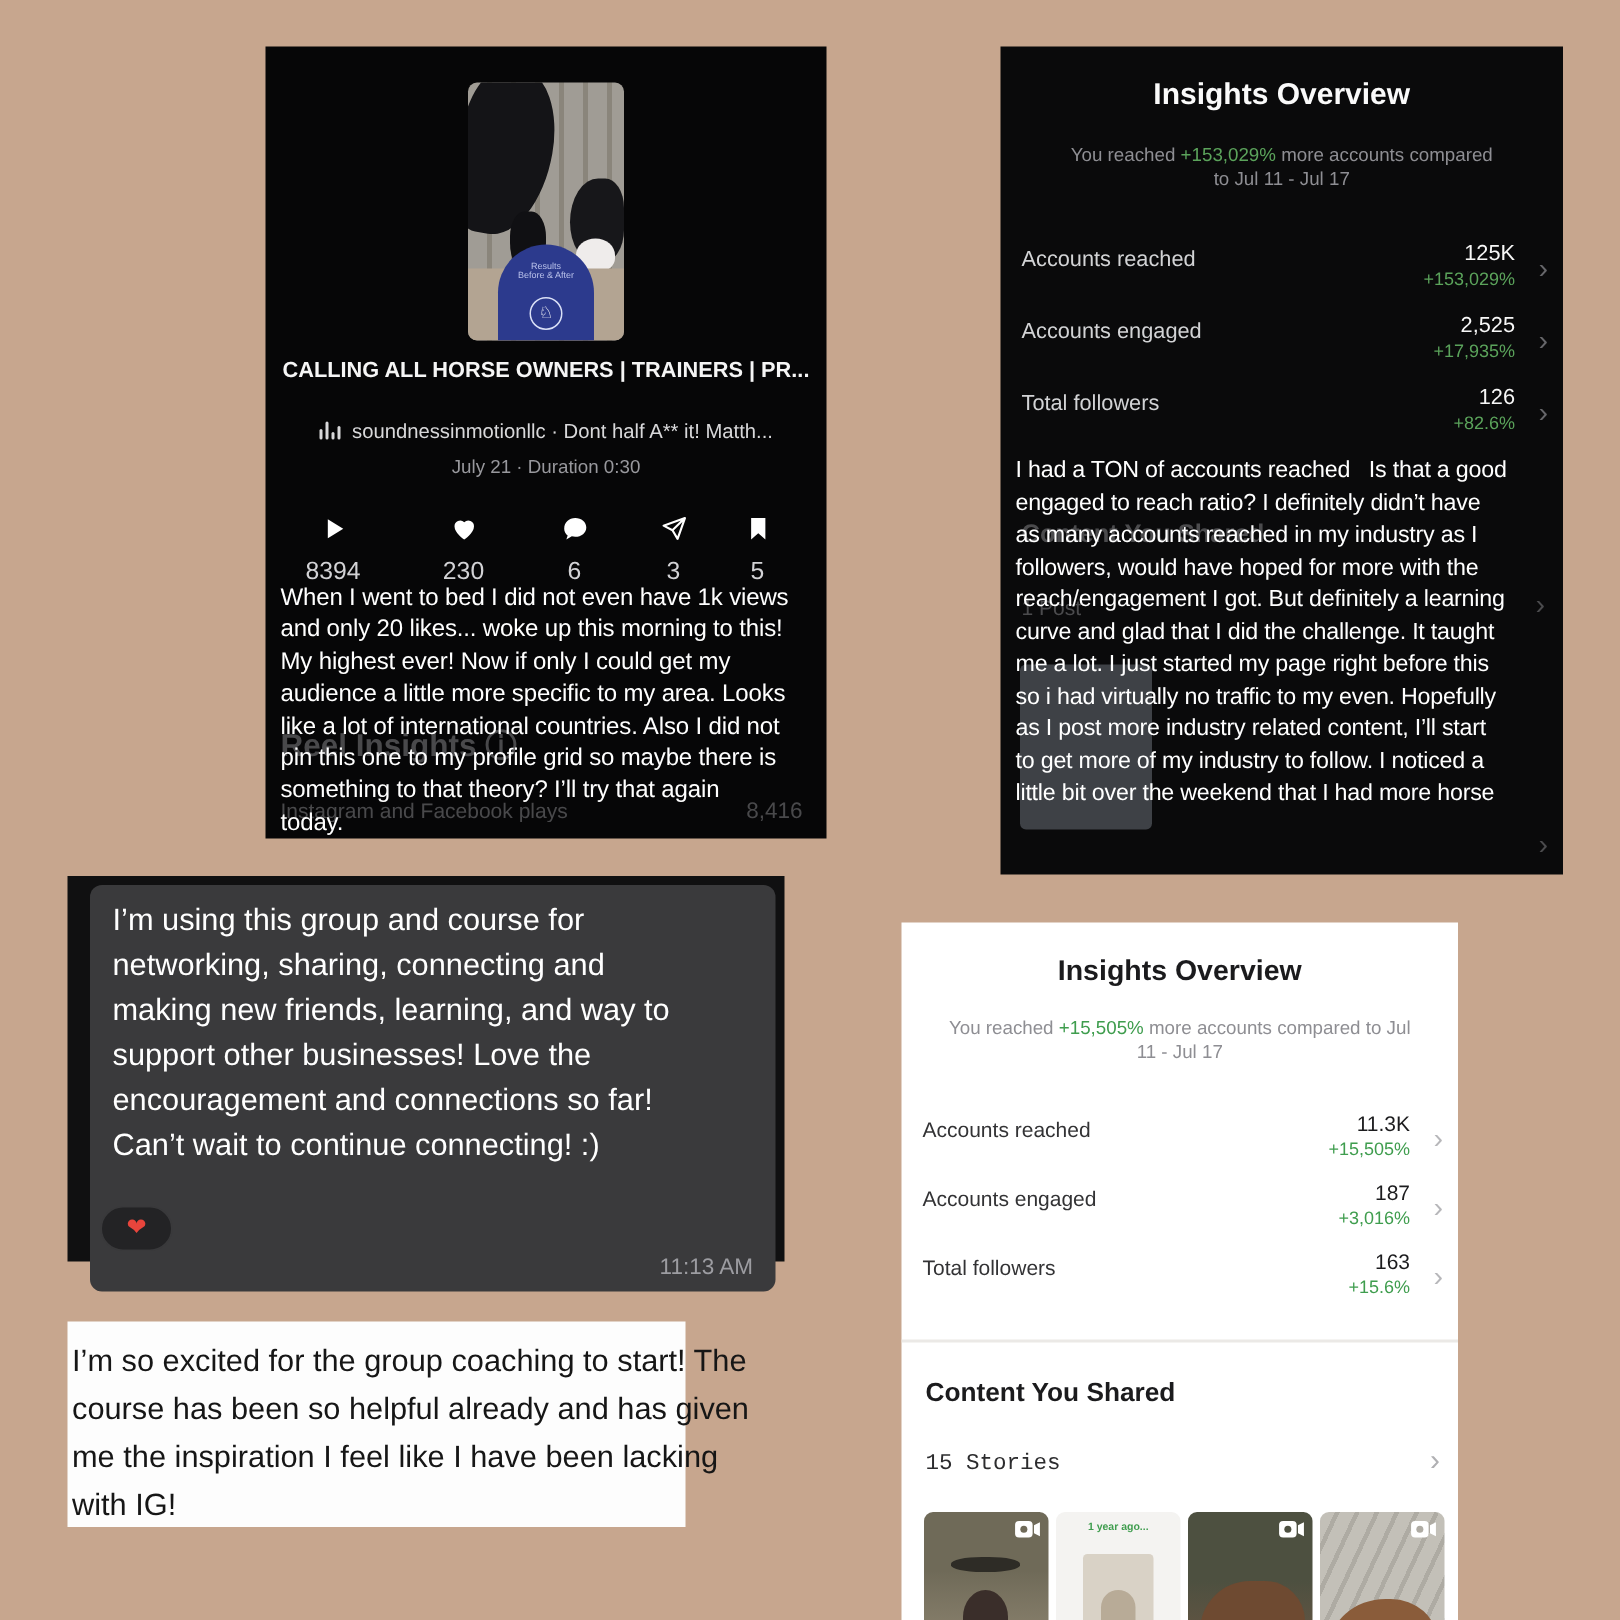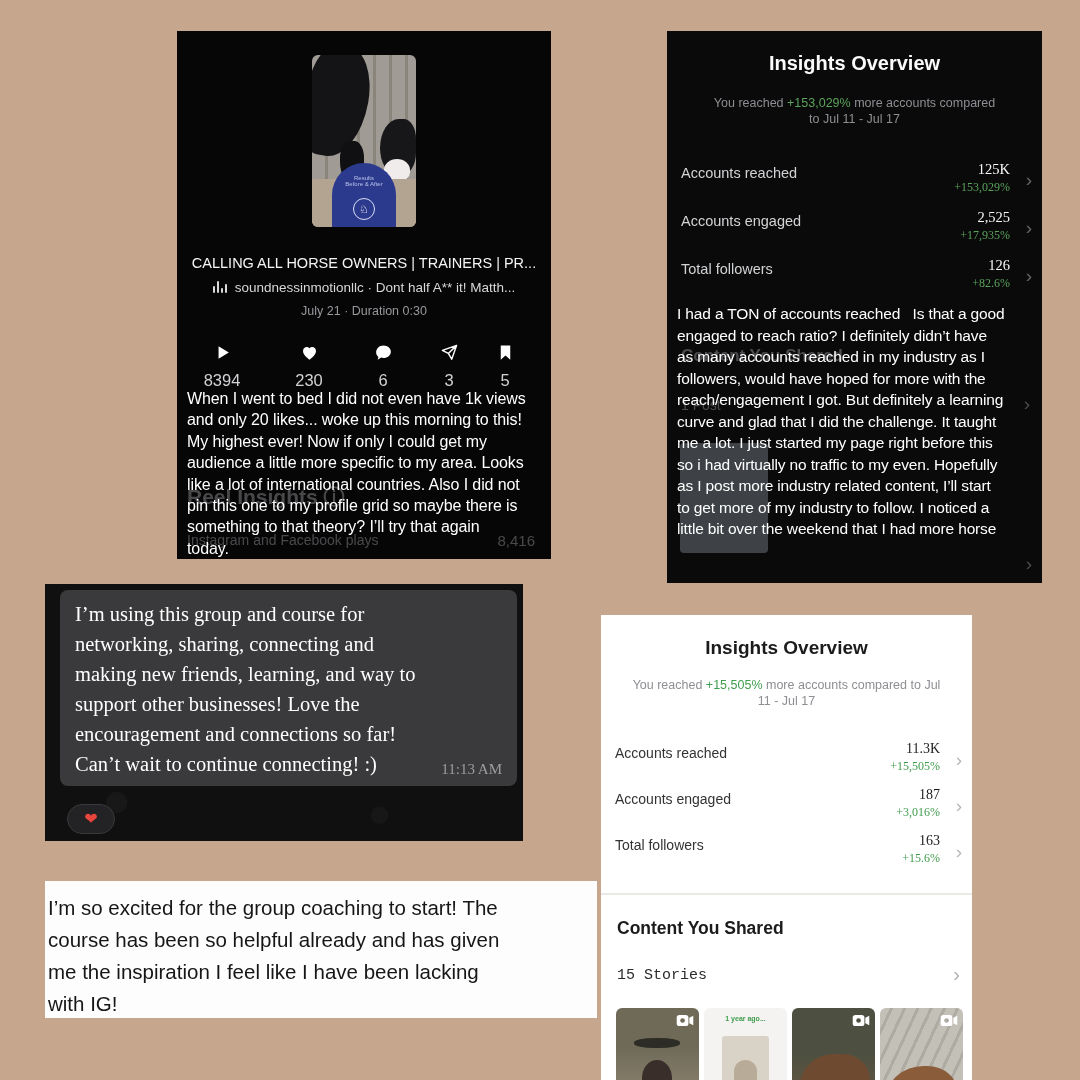--- a/index.html
+++ b/index.html
@@ -17,21 +17,21 @@
   .reel-thumb .horse-head { position:absolute; left:-6px; top:-10px; width:62px; height:112px; background:#141417;
     border-radius:46% 54% 62% 38%; transform:rotate(10deg); }
   .reel-thumb .horse-muzzle { position:absolute; left:28px; top:86px; width:24px; height:42px; background:#101013; border-radius:40% 40% 50% 50%; }
   .reel-thumb .dog { position:absolute; right:0px; top:64px; width:36px; height:56px; background:#17171a; border-radius:60% 40% 45% 55%; }
   .reel-thumb .dog::after { content:""; position:absolute; left:4px; bottom:-6px; width:26px; height:22px; background:#efeceb; border-radius:50% 50% 40% 40%; }
   .arch { position:absolute; left:50%; bottom:0; transform:translateX(-50%); width:64px; height:64px; background:#2c3a8d;
     border-radius:32px 32px 0 0; text-align:center; color:#b9c1ea; font-size:6px; }
   .arch .a1 { margin-top:12px; }
   .arch .logo { position:absolute; left:50%; bottom:7px; transform:translateX(-50%); width:22px; height:22px; border:1px solid #d9dff6;
     border-radius:50%; color:#fff; font-size:11px; line-height:20px; }
-  .reel-title { position:absolute; left:0; top:224px; width:100%; text-align:center; color:#f5f5f5; font-weight:normal; font-size:14.5px; white-space:nowrap; }
+  .reel-title { position:absolute; left:0; top:208px; width:100%; text-align:center; color:#f5f5f5; font-weight:bold; font-size:14.5px; white-space:nowrap; }
   .reel-audio { position:absolute; left:0; top:249px; width:100%; text-align:center; color:#d8d8da; font-size:13.5px; white-space:nowrap; }
   .audio-bars { display:inline-block; vertical-align:-1px; margin-right:6px; }
   .audio-bars i { display:inline-block; width:2px; background:#d8d8da; margin-right:2px; border-radius:1px; }
   .audio-bars i:nth-child(1){height:7px} .audio-bars i:nth-child(2){height:12px} .audio-bars i:nth-child(3){height:5px} .audio-bars i:nth-child(4){height:9px}
   .reel-date { position:absolute; left:0; top:273px; width:100%; text-align:center; color:#98989d; font-size:12.5px; }
   .stat { position:absolute; top:312px; width:56px; text-align:center; }
   .stat svg { height:19px; }
   .stat .num { margin-top:5px; color:#d2d2d5; font-size:16.5px; }
   .faint { color:#9a9a9e; opacity:.45; z-index:1; }
   .reel-faint-header { position:absolute; left:10px; top:452px; font-size:21px; font-weight:bold; }
@@ -40,47 +40,47 @@
   .reel-caption { position:absolute; left:10px; top:357px; z-index:2; color:#fff; font-size:16px; line-height:21.4px; letter-spacing:-0.1px; }
 
   
   #dark-insights { left:667px; top:31px; width:375px; height:552px; background:#0a0a0b; }
   .di-title { position:absolute; left:0; top:21px; width:100%; text-align:center; color:#fafafa; font-weight:bold; font-size:20px; }
   .di-subtitle { position:absolute; left:50%; transform:translateX(-50%); top:64px; width:292px; text-align:center; color:#8e8e93; font-size:12.5px; line-height:16px; }
   .green-d { color:#5ba35b; }
   .green-l { color:#3f9d4e; }
   .metric-row { position:absolute; left:14px; right:10px; height:40px; }
   .metric-row .mlabel { position:absolute; left:0; top:4px; font-size:14.5px; }
-  .metric-row .mright { position:absolute; right:22px; top:0; text-align:right;font-family:Liberation Serif, serif; }
+  .metric-row .mright { position:absolute; right:22px; top:0; text-align:right; }
   .metric-row .mval { font-size:14.5px; }
   .metric-row .mdelta { font-size:12px; margin-top:2px; }
   .metric-row .chev { position:absolute; right:0; top:8px; font-size:19px; }
   #dark-insights .mlabel { color:#d2d3d5; }
   #dark-insights .mval { color:#f7f7f7; }
   #dark-insights .chev { color:#66666a; }
   .di-faint-content { position:absolute; left:14px; top:315px; font-size:17px; font-weight:bold; }
   .di-faint-post { position:absolute; left:14px; top:366px; font-size:14px; }
   .di-faint-chev1 { position:absolute; right:12px; top:362px; font-size:19px; }
   .di-faint-thumb { position:absolute; left:13px; top:412px; width:88px; height:110px; background:rgba(148,154,168,.38); border-radius:4px; z-index:1; }
   .di-faint-chev2 { position:absolute; right:10px; top:522px; font-size:19px; }
   .di-note { position:absolute; left:10px; top:272px; z-index:2; color:#fff; font-size:15.5px; line-height:21.5px; letter-spacing:-0.15px; }
 
   
   #chat-panel { left:45px; top:584px; width:478px; height:257px; background:#101011;
     background-image:radial-gradient(circle at 15% 85%, rgba(255,255,255,.035) 0 10px, transparent 11px),
                      radial-gradient(circle at 70% 90%, rgba(255,255,255,.03) 0 8px, transparent 9px),
                      radial-gradient(circle at 92% 70%, rgba(255,255,255,.03) 0 12px, transparent 13px); }
-  .bubble { position:absolute; left:15px; top:6px; width:457px; height:196px; background:#3a3a3c; border-radius:8px;font-family:Liberation Serif, serif; }
+  .bubble { position:absolute; left:15px; top:6px; width:457px; height:271px; background:#3a3a3c; border-radius:8px; }
   .bubble .msg { position:absolute; left:15px; top:9px; color:#fff; font-size:20.5px; line-height:30px; }
   .bubble .time { position:absolute; right:15px; bottom:8px; color:#9c9ca1; font-size:15px;margin-left:21px; }
   .reaction { position:absolute; left:22px; top:220px; width:48px; height:30px; background:#232325; border:1px solid #39393b;
     border-radius:16px; text-align:center; line-height:28px; font-size:16px; color:#e8453c; }
 
   
-  #quote-panel { left:45px; top:881px; width:552px; height:137px; background:#fdfdfd; }
+  #quote-panel { left:45px; top:881px; width:412px; height:137px; background:#fdfdfd; }
   .quote-text { position:absolute; left:3px; top:11px; color:#161616; font-size:20.5px; line-height:32px; }
 
   
   #light-insights { left:601px; top:615px; width:371px; height:465px; background:#fff; overflow:hidden; }
   .li-title { position:absolute; left:0; top:22px; width:100%; text-align:center; color:#1b1b1d; font-weight:bold; font-size:19px; }
   .li-subtitle { position:absolute; left:50%; transform:translateX(-50%); top:62px; width:312px; text-align:center; color:#8e8e93; font-size:12.5px; line-height:16px; }
   #light-insights .mlabel { color:#333335; font-size:14px; }
   #light-insights .mval { color:#1c1c1e; font-size:14px; }
   #light-insights .chev { color:#b7b7ba; }
   .li-divider { position:absolute; left:0; top:278px; width:100%; height:2px; background:#ebe9e6; }

